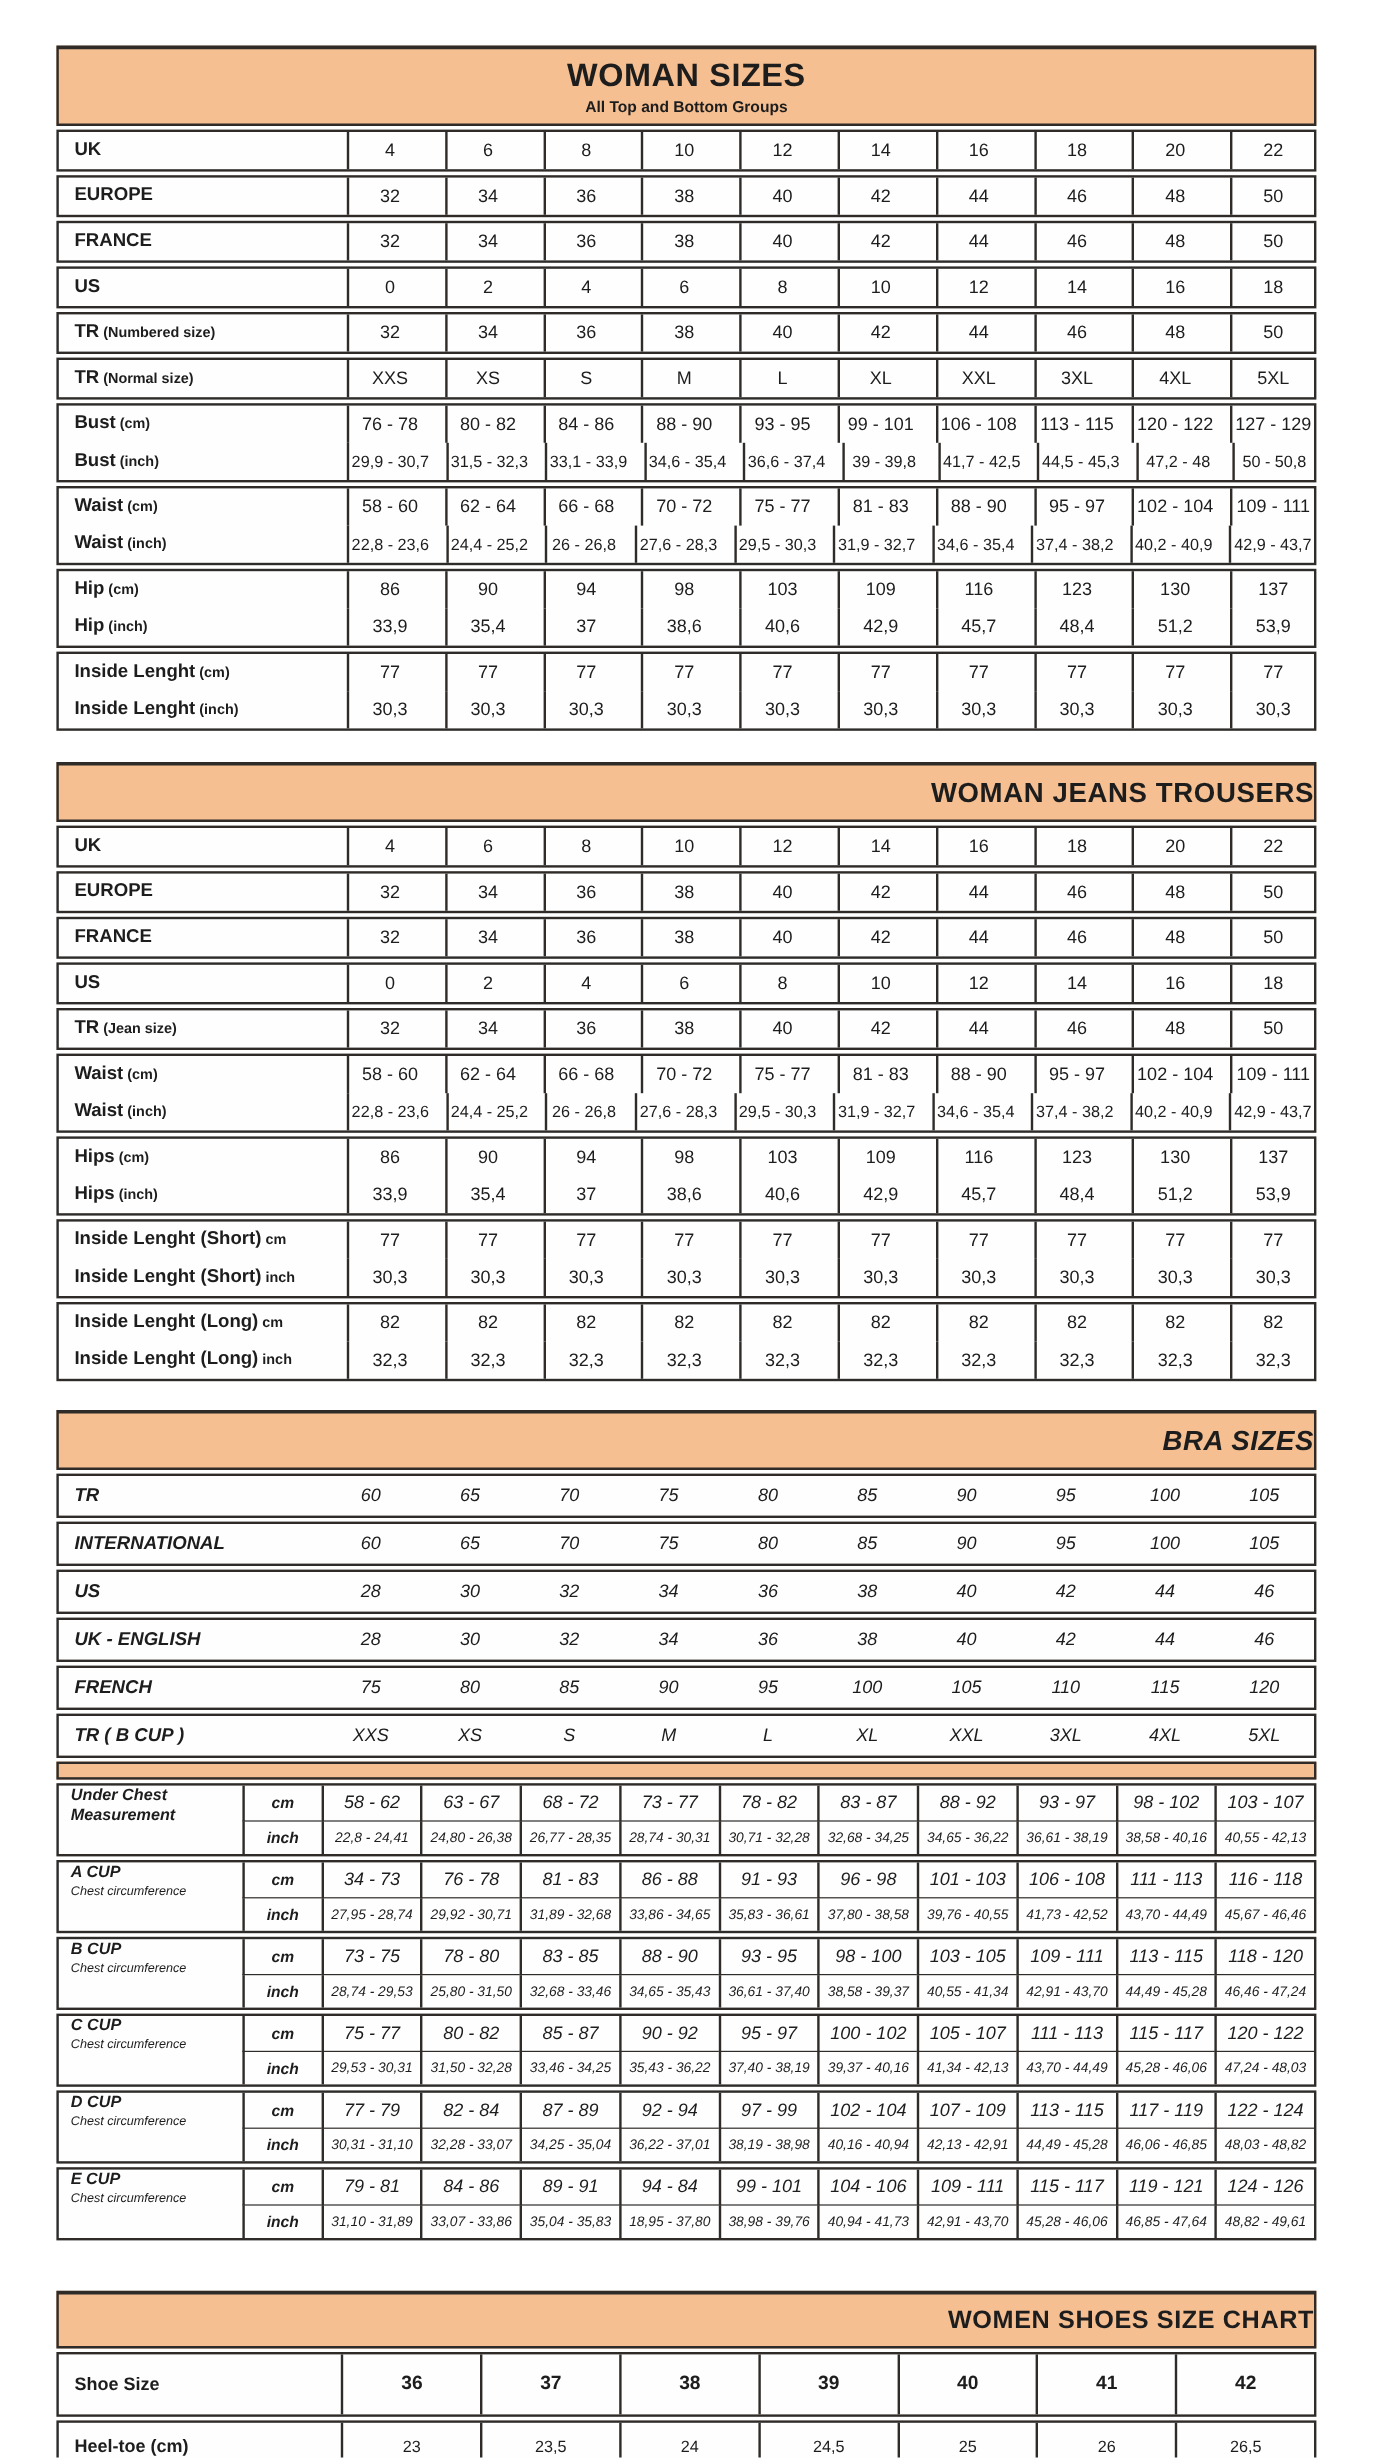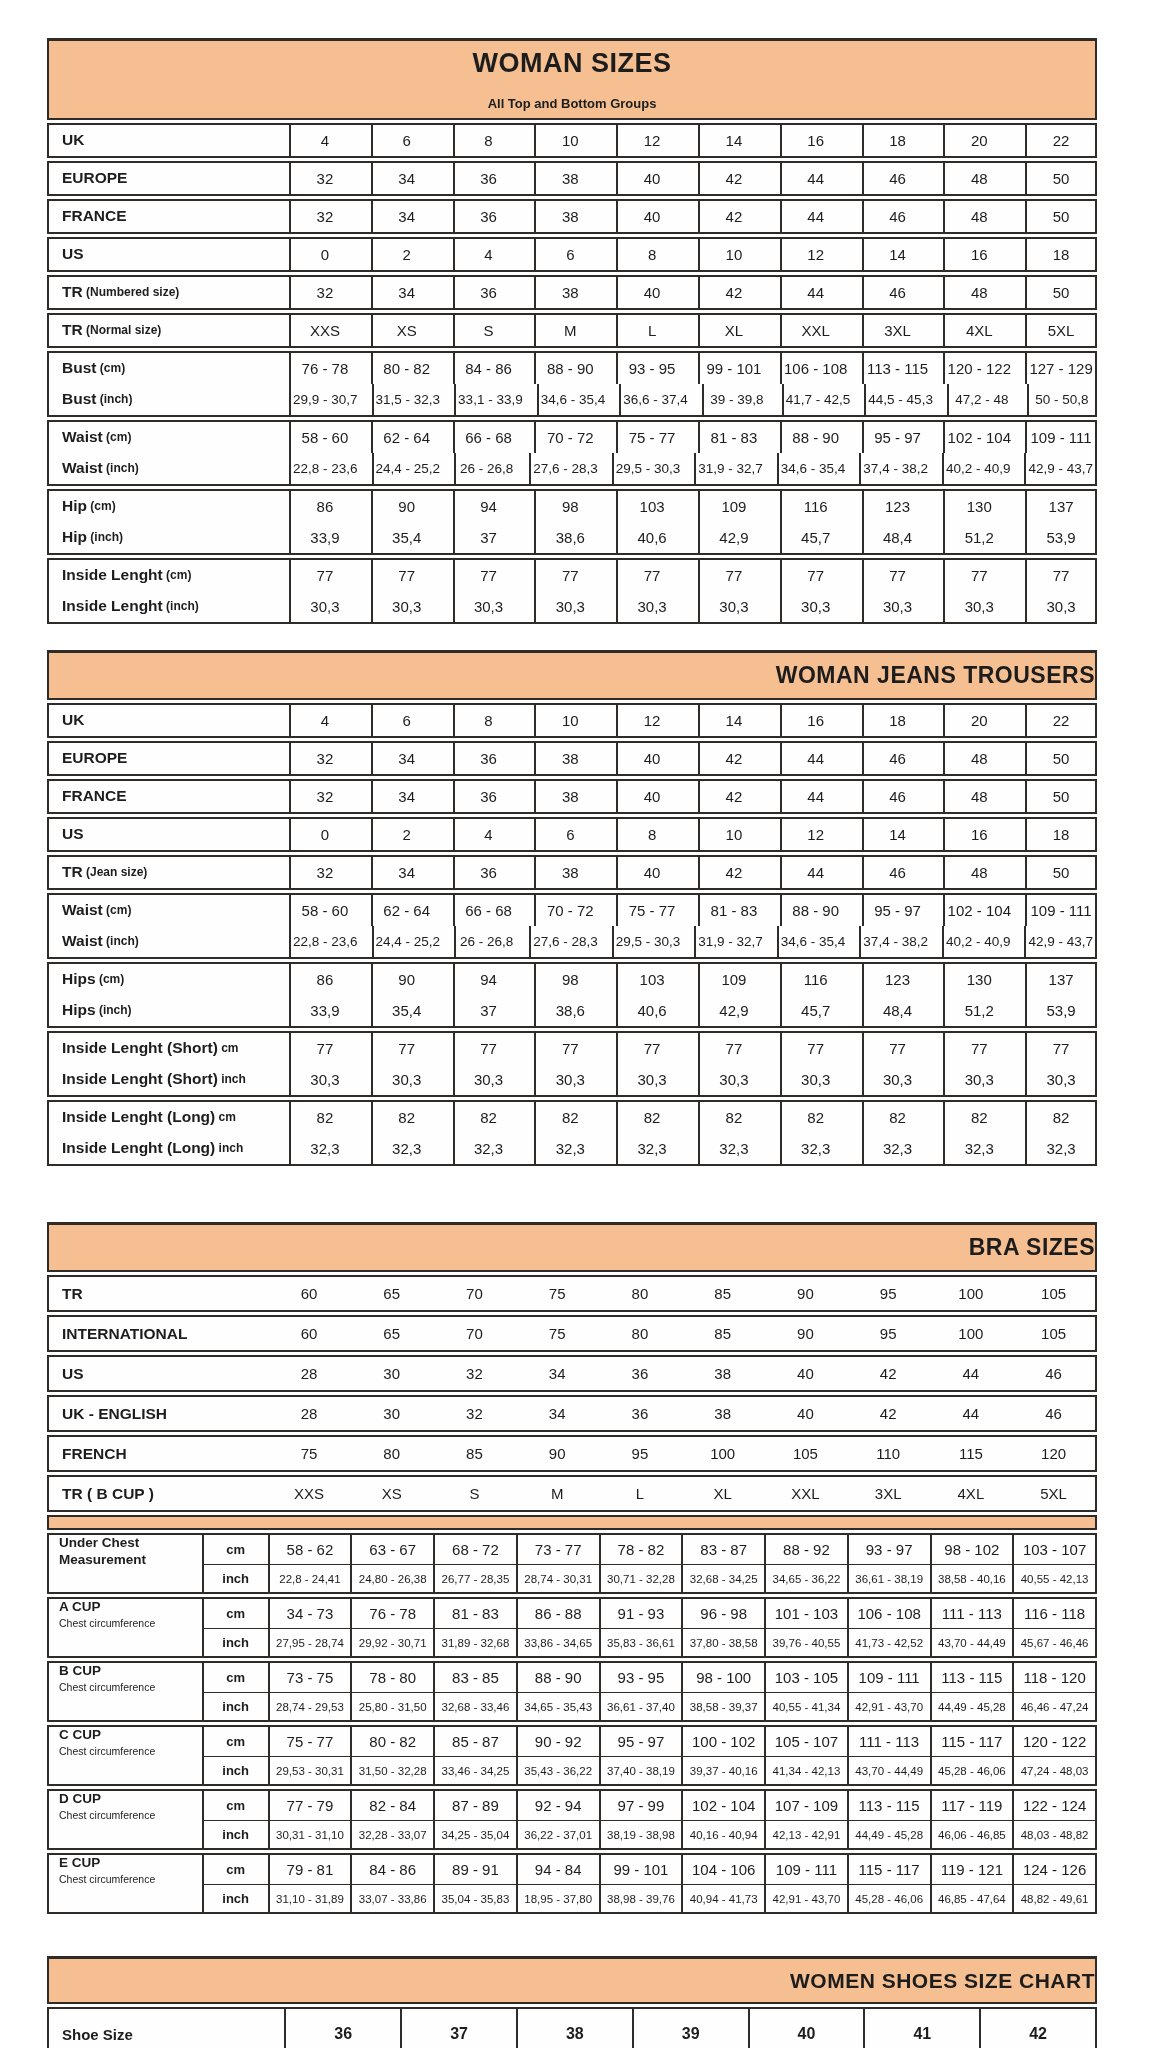--- a/index.html
+++ b/index.html
@@ -16,21 +16,21 @@
   }
   .page{box-sizing:border-box;width:1144px;height:2048px;padding:38px 47px 0 47px;background:#ffffff;}
 
   
   .band{
     border:2px solid var(--line);border-top-width:3px;
     background:var(--accent);text-align:center;
     padding:8px 0 7px 0;
   }
   .band-title{font-weight:700;font-size:27px;letter-spacing:.5px;line-height:1.1;}
-  .band-sub{font-weight:700;font-size:13px;margin-top:17px;}
+  .band-sub{font-weight:700;font-size:13px;margin-top:2px;}
   .band-md .band-title{font-size:23px;}
   .band-sm .band-title{font-size:21px;}
   .band-md,.band-sm{padding:10px 0;text-align:right;}
 
   
   .rowbox{border:2px solid var(--line);margin-top:3px;background:var(--cellbg);}
   .line{display:grid;}
   .r11{grid-template-columns:21.8% repeat(10,1fr);gap:12px;}
   .bra-r{grid-template-columns:20.9% repeat(10,1fr);}
   .shoe-r{grid-template-columns:22.5% repeat(7,1fr);}
@@ -65,21 +65,21 @@
   .cupbox .c.top{border-bottom:1.5px solid var(--line);min-height:27px;}
   .cupbox .c.unit{font-weight:700;font-size:13px;}
   .sm2{font-size:11.5px;}
 
   
   .sep{height:11px;border:2px solid var(--line);background:var(--accent);margin-top:3px;}
 
   
   .tbl{margin:0;}
   .tbl.jeans{margin-top:26px;}
-  .tbl.bra{margin-top:56px;}
+  .tbl.bra{margin-top:24px;font-style:italic;}
   .tbl.shoes{margin-top:42px;}
 </style>
 </head>
 <body>
 
 <div class="page">
 
   <section class="tbl woman">
     <div class="band">
       <div class="band-title">WOMAN SIZES</div>

